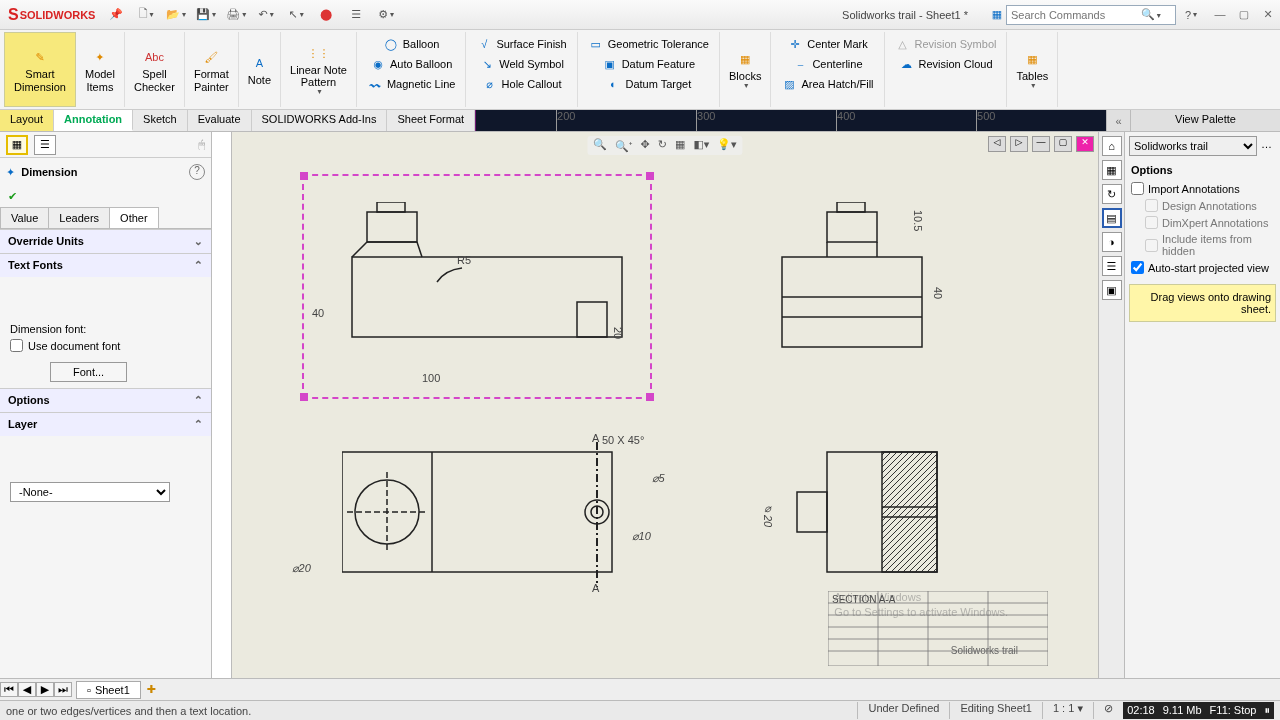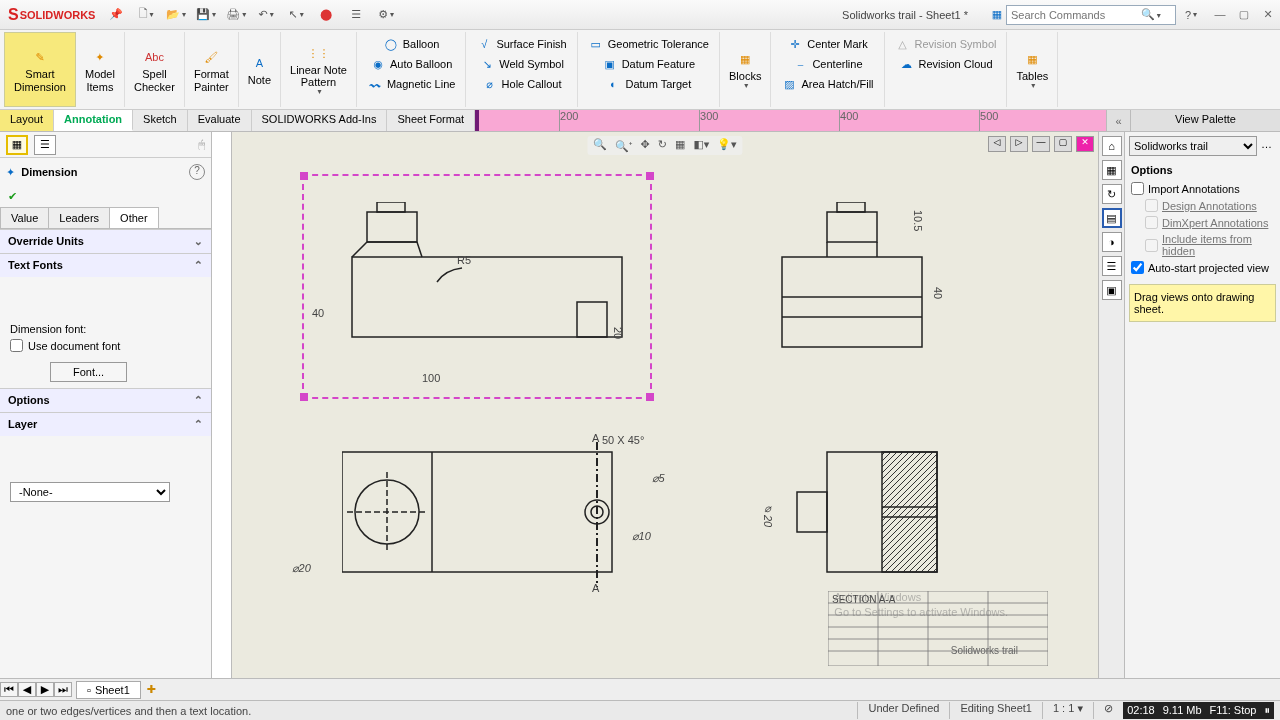--- a/index.html
+++ b/index.html
@@ -30,21 +30,21 @@
 .rrow { display:flex; align-items:center; gap:4px; padding:2px 4px; cursor:pointer; white-space:nowrap; }
 .rrow .si { width:16px; height:16px; display:inline-flex; align-items:center; justify-content:center; color:#0a6dc7; }
 .rrow.disabled { color:#999; }
 .rrow.disabled .si { color:#aaa; }
 
 
 .tabs-row { height: 22px; background: #e7e7e7; display:flex; align-items:stretch; border-bottom:1px solid #bbb; }
 .tab { padding: 3px 10px; border-right:1px solid #ccc; cursor:pointer; background:#eaeaea; }
 .tab.active { background:#fff; border-bottom: 2px solid #fff; color:#0a5; font-weight:bold; }
 .tab.yellow { background:#f7e97c; }
-.ruler-h { flex:1; background:#f9a8d4; position:relative; border-left:4px solid #701a75; overflow:hidden; }
+.ruler-h { flex:1; background:#0f172a; position:relative; border-left:1px solid #701a75; overflow:hidden; }
 .ruler-h .tick { position:absolute; top:0; height:100%; border-left:1px solid #999; font-size:9px; color:#666; }
 .vp-collapse { width:24px; display:flex; align-items:center; justify-content:center; background:#e0e0e0; border-left:1px solid #bbb; color:#666; }
 .vp-title { width:150px; background:#e0e0e0; text-align:center; padding-top:3px; border-left:1px solid #bbb; }
 
 
 .main { display:flex; height: calc(720px - 30px - 80px - 22px - 22px - 20px); }
 .left-panel { width: 212px; background:#f5f5f5; border-right:1px solid #bbb; display:flex; flex-direction:column; }
 .lp-top { height:26px; border-bottom:1px solid #ccc; display:flex; align-items:center; gap:6px; padding:0 6px; }
 .lp-iconbtn { width:22px; height:20px; background:#fff; border:1px solid #999; display:flex; align-items:center; justify-content:center; cursor:pointer; }
 .lp-iconbtn.active { border:2px solid #e5bd00; background:#fffbe0; }
@@ -83,22 +83,22 @@
 
 .right-strip { width:26px; background:#ececec; border-left:1px solid #bbb; display:flex; flex-direction:column; align-items:center; padding-top:4px; gap:4px; }
 .rs-btn { width:20px; height:20px; background:#fff; border:1px solid #999; display:flex; align-items:center; justify-content:center; cursor:pointer; }
 
 
 .vp-panel { width:156px; background:#f3f3f3; border-left:1px solid #bbb; display:flex; flex-direction:column; }
 .vp-drop { margin:4px; display:flex; }
 .vp-drop select { flex:1; height:20px; border:1px solid #999; }
 .vp-sec-head { padding:4px 6px; font-weight:bold; }
 .vp-opt { display:flex; align-items:center; gap:4px; padding:2px 6px; }
-.vp-opt.indent { padding-left:20px; color:#777;text-decoration:underline; }
-.vp-hint { margin:8px 4px; background:#fff6a8; border:1px solid #cc9; padding:6px 4px; text-align:left; font-size:11px; }
+.vp-opt.indent { padding-left:20px; color:#777; }
+.vp-hint { margin:8px 4px; background:#fff6a8; border:1px solid #cc9; padding:6px 4px; text-align:right; font-size:11px; }
 
 
 .sheet-tabs { height:22px; background:#eee; border-top:1px solid #bbb; display:flex; align-items:center; }
 .st-nav { display:flex; gap:0; margin-right:4px; }
 .st-navbtn { width:18px; text-align:center; border:1px solid #aaa; background:#f5f5f5; cursor:pointer; }
 .st-tab { padding:2px 10px; background:#fff; border:1px solid #aaa; display:flex; align-items:center; gap:4px; cursor:pointer; }
 
 
 .status { height:20px; background:#eaeaea; border-top:1px solid #bbb; display:flex; align-items:center; padding: 0 6px; font-size:11px; color:#444; }
 .status .seg { margin-left:auto; display:flex; gap:0; }

